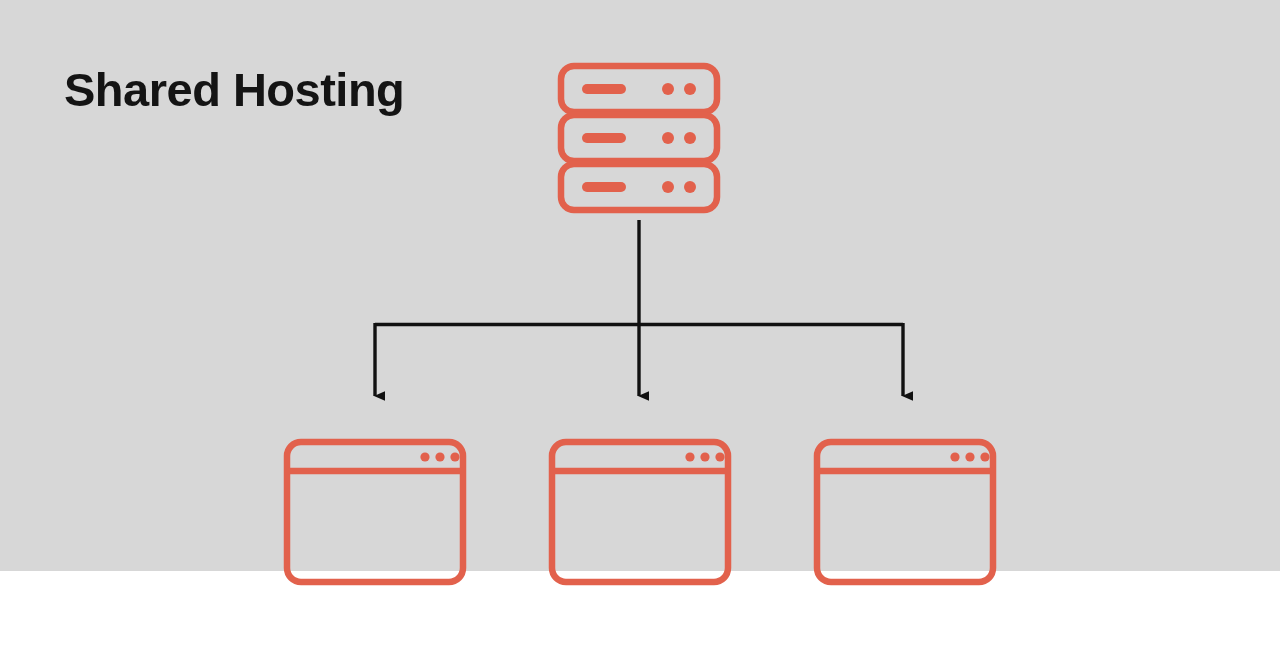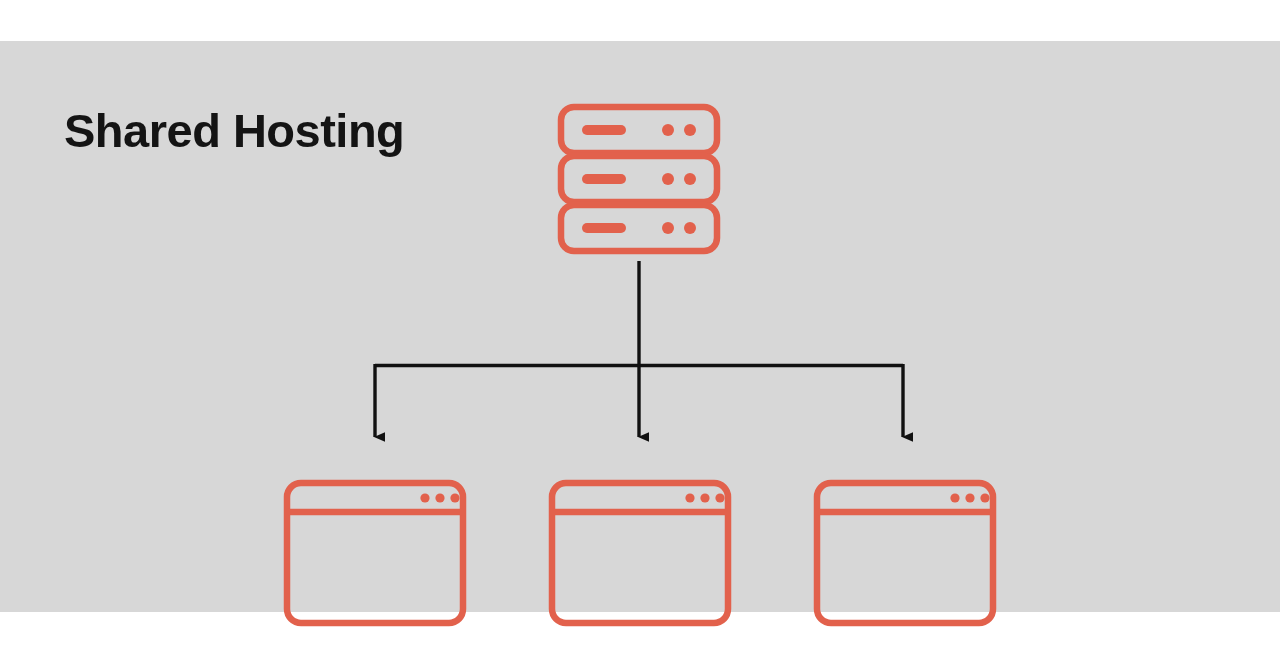--- a/index.html
+++ b/index.html
@@ -11,21 +11,20 @@
     width: 1280px;
     height: 670px;
     overflow: hidden;
     font-family: "Liberation Sans", sans-serif;
   }
   #stage {
     position: relative;
     width: 1280px;
     height: 571px;
     background: #d7d7d7;
-    margin-top: 41px;
   }
   #title {
     position: absolute;
     left: 64px;
     top: 66px;
     font-family: "Liberation Sans", sans-serif;
     font-size: 47px;
     font-weight: bold;
     letter-spacing: -0.5px;
     color: #141414;

